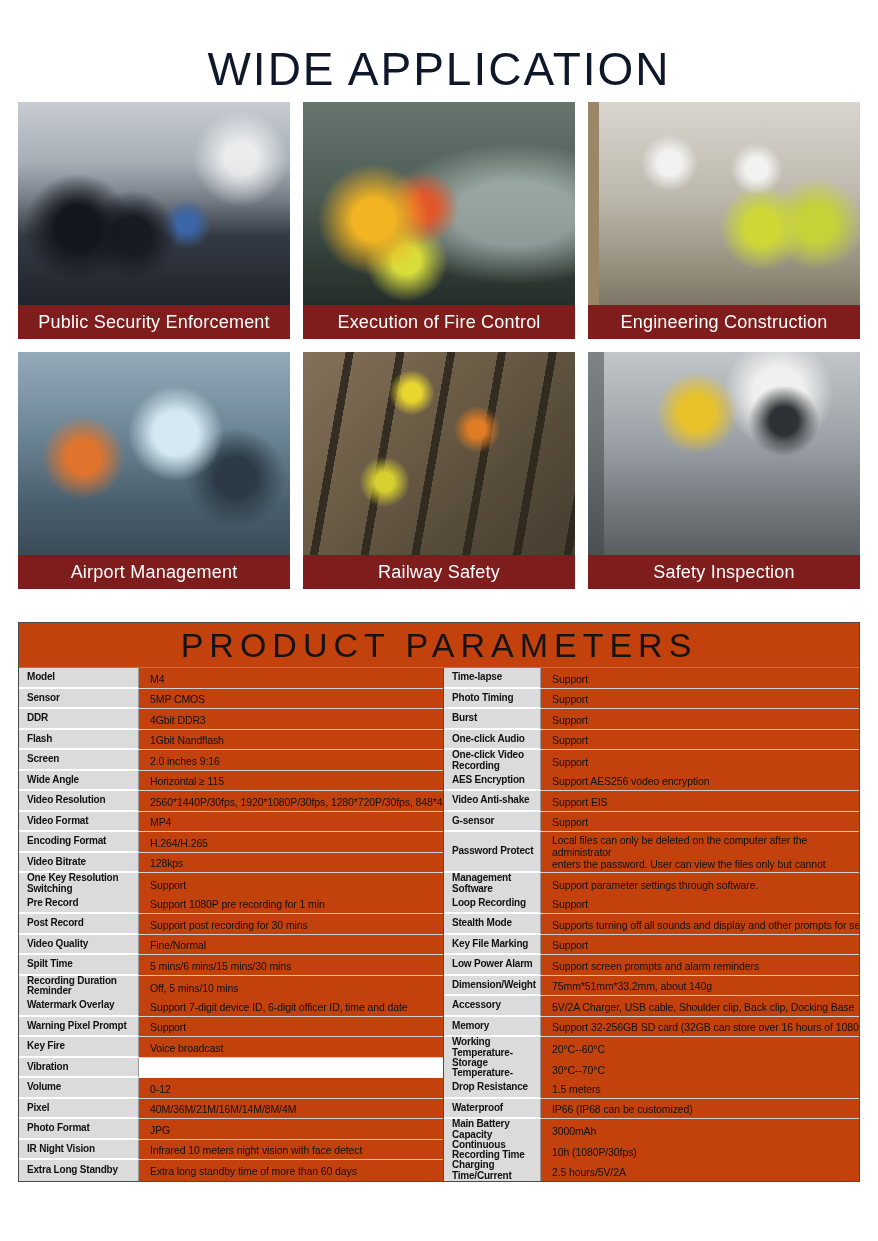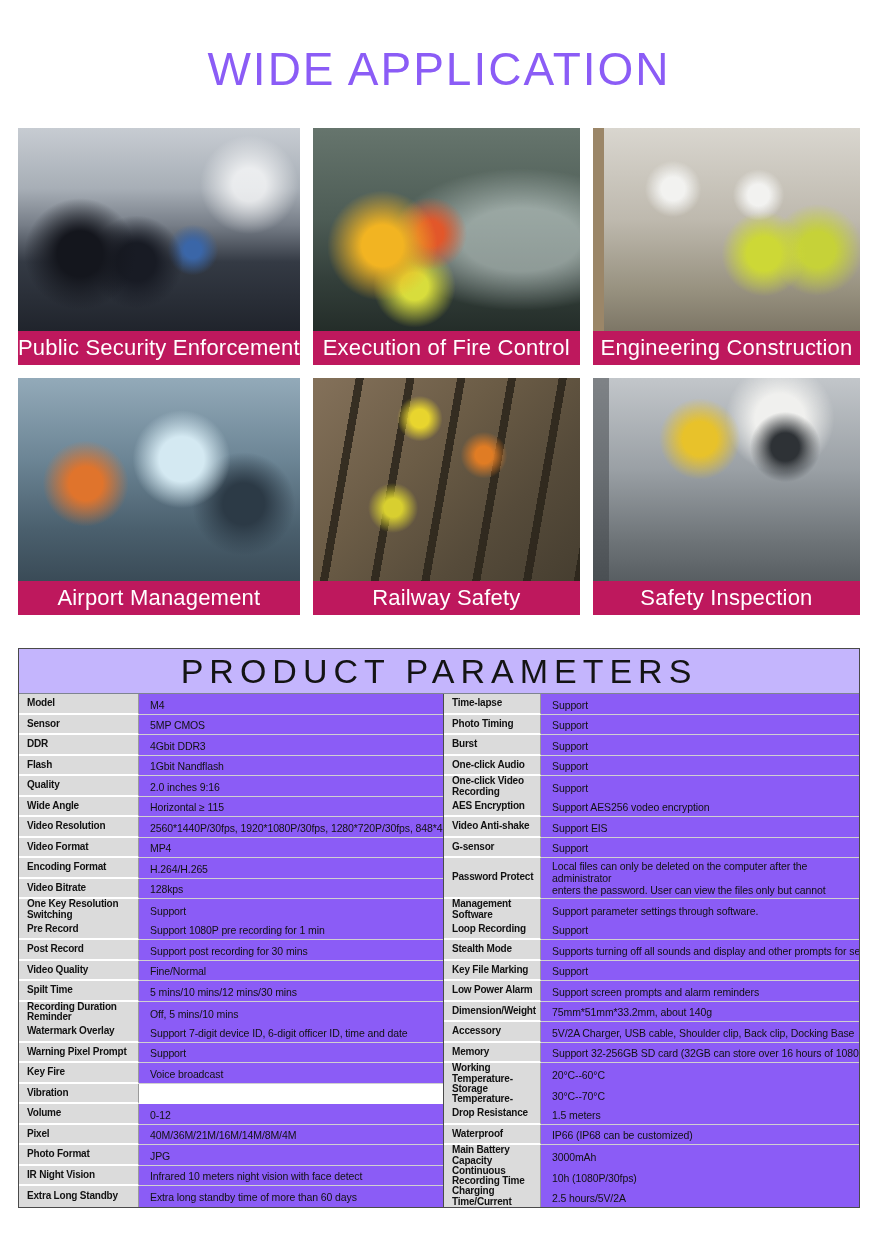--- a/index.html
+++ b/index.html
@@ -10,22 +10,22 @@
     color:#111;
   }
   .page { padding:42px 18px 30px; }
 
   
   .page-title {
     text-align:center;
     font-size:46px;
     font-weight:400;
     letter-spacing:2px;
-    color:#8b5cf6;
-    margin:0 0 32px 0;
+    color:#0f172a;
+    margin:0 0 6px 0;
     white-space:nowrap;
   }
 
   
   .gallery {
     display:grid;
     grid-template-columns:repeat(3, 1fr);
     gap:13px;
     margin-bottom:33px;
   }
@@ -77,34 +77,34 @@
     background:
       radial-gradient(circle at 40% 30%, #e8c22a 0 8%, rgba(232,194,42,0) 19%),
       radial-gradient(circle at 72% 34%, #2e3236 0 6%, rgba(46,50,54,0) 15%),
       radial-gradient(circle at 70% 20%, #f0f0ee 0 10%, rgba(240,240,238,0) 22%),
       linear-gradient(90deg, rgba(60,64,68,.5) 0 6%, rgba(60,64,68,0) 6%),
       linear-gradient(180deg, #c2c6ca 0%, #9aa0a5 45%, #6e7478 80%, #585e62 100%);
   }
 
   .caption {
     height:34px;
-    background:#be185d;
+    background:#7f1d1d;
     color:#ffffff;
     display:flex;
     align-items:center;
     justify-content:center;
-    font-size:22px;
+    font-size:18px;
     letter-spacing:.2px;
     white-space:nowrap;
   }
 
   
   .params-box { border:1px solid #4a4a4a; }
   .params-header {
-    background:#c4b5fd;
+    background:#c2410c;
     height:45px;
     display:flex;
     align-items:center;
     justify-content:center;
     font-size:34px;
     font-weight:400;
     letter-spacing:6px;
     color:#141414;
     border-bottom:1px solid #7e8490;
     white-space:nowrap;
@@ -122,21 +122,21 @@
     border-right:1px solid #9a9a9a;
     font-weight:bold;
     font-size:10px;
     letter-spacing:-0.2px;
     display:flex;
     align-items:center;
     padding:0 3px 0 8px;
     line-height:1.05;
   }
   .spec-value {
-    background:#8b5cf6;
+    background:#c2410c;
     border-bottom:1px solid #d0d0d0;
     font-size:10.5px;
     letter-spacing:-0.1px;
     display:flex;
     align-items:center;
     padding:2px 6px 0 11px;
     white-space:nowrap;
     overflow:hidden;
   }
   .spec-row.tall .spec-value {
@@ -196,21 +196,21 @@
           </div>
           <div class="spec-row">
             <div class="spec-label">DDR</div>
             <div class="spec-value">4Gbit DDR3</div>
           </div>
           <div class="spec-row">
             <div class="spec-label">Flash</div>
             <div class="spec-value">1Gbit Nandflash</div>
           </div>
           <div class="spec-row">
-            <div class="spec-label">Quality</div>
+            <div class="spec-label">Screen</div>
             <div class="spec-value">2.0 inches 9:16</div>
           </div>
           <div class="spec-row">
             <div class="spec-label">Wide Angle</div>
             <div class="spec-value">Horizontal ≥ 115</div>
           </div>
           <div class="spec-row">
             <div class="spec-label">Video Resolution</div>
             <div class="spec-value">2560*1440P/30fps, 1920*1080P/30fps, 1280*720P/30fps, 848*480P/30fps</div>
           </div>
@@ -237,21 +237,21 @@
           <div class="spec-row">
             <div class="spec-label">Post Record</div>
             <div class="spec-value">Support post recording for 30 mins</div>
           </div>
           <div class="spec-row">
             <div class="spec-label">Video  Quality</div>
             <div class="spec-value">Fine/Normal</div>
           </div>
           <div class="spec-row">
             <div class="spec-label">Spilt Time</div>
-            <div class="spec-value">5 mins/10 mins/12 mins/30 mins</div>
+            <div class="spec-value">5 mins/6 mins/15 mins/30 mins</div>
           </div>
           <div class="spec-row">
             <div class="spec-label">Recording Duration Reminder</div>
             <div class="spec-value">Off, 5 mins/10 mins</div>
           </div>
           <div class="spec-row">
             <div class="spec-label">Watermark Overlay</div>
             <div class="spec-value">Support 7-digit device ID, 6-digit officer ID, time and date</div>
           </div>
           <div class="spec-row">

